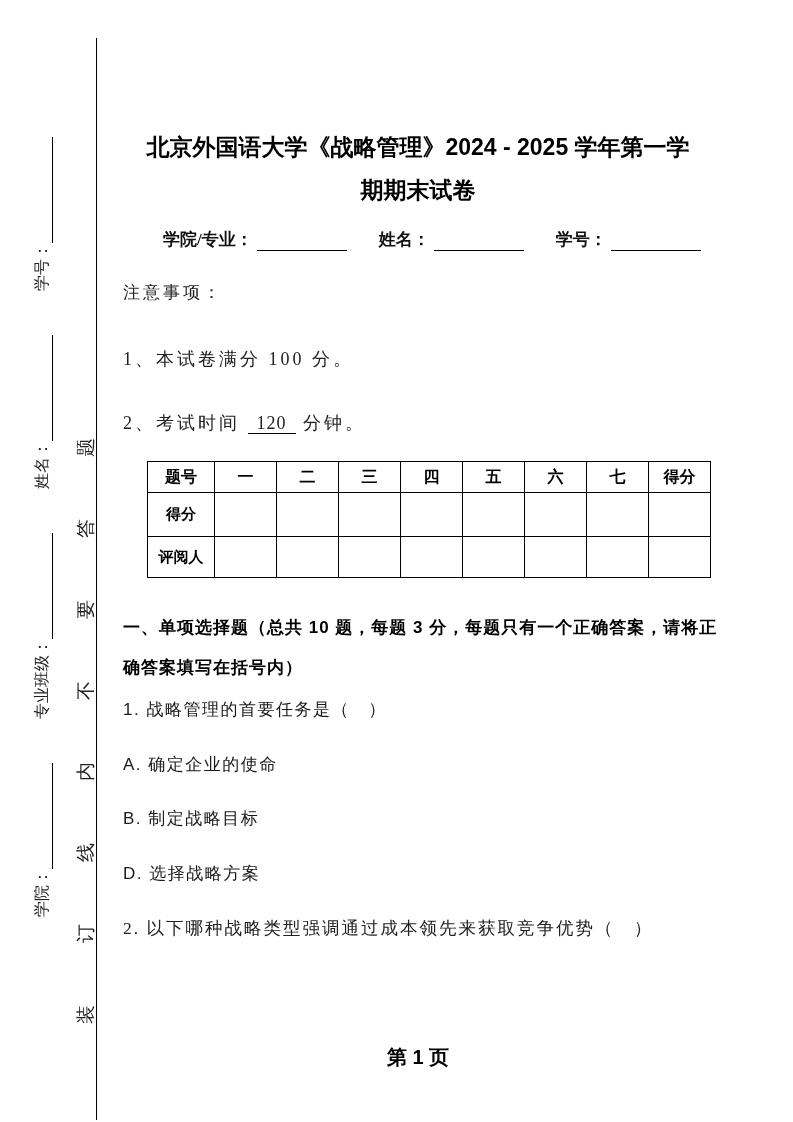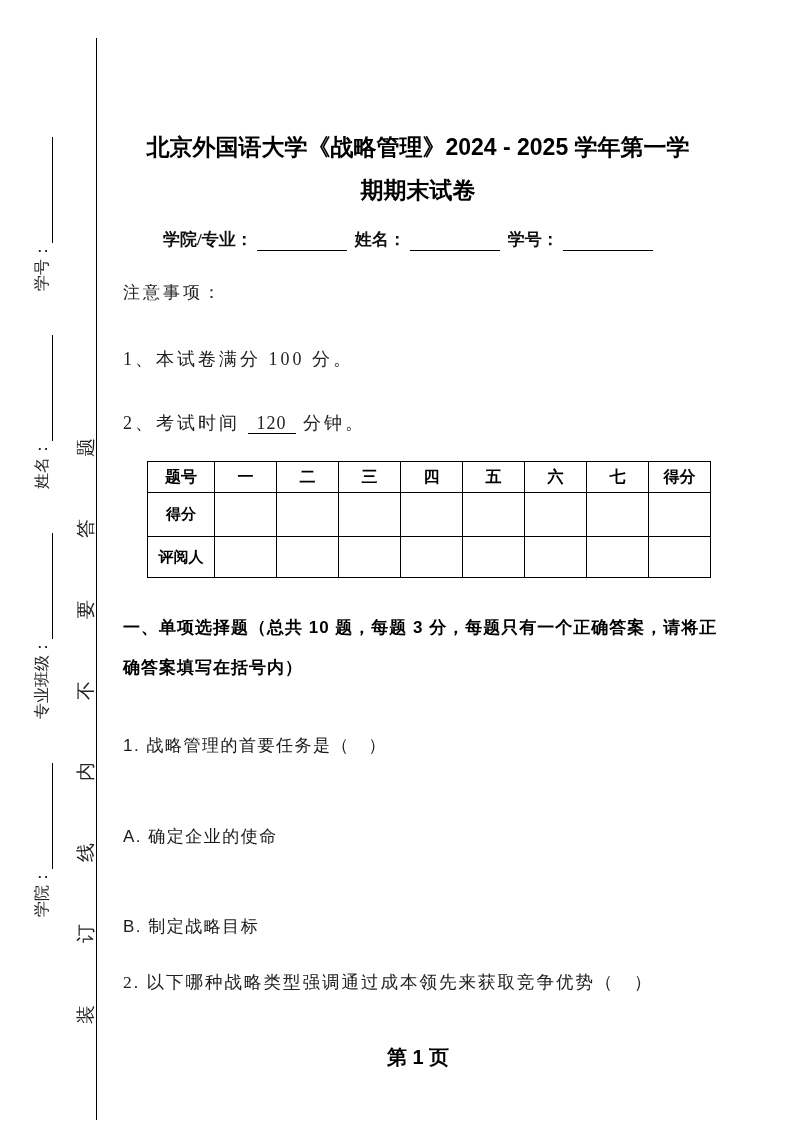--- a/index.html
+++ b/index.html
@@ -34,21 +34,21 @@
   }
 
   
   .title-block {
     position:absolute; left:113px; top:126px; width:610px;
     text-align:center; font-family:"Liberation Sans", sans-serif;
     font-weight:bold; font-size:23px; line-height:43px; color:#000;
   }
   .student-row {
     position:absolute; left:163px; top:228px;
-    display:flex; align-items:flex-end; gap:8px;
+    display:flex; align-items:flex-end; gap:32px;
     font-family:Liberation Serif, serif; font-weight:bold; font-size:17px;
     white-space:nowrap;
   }
   .student-field { display:flex; align-items:flex-end; }
   .student-blank {
     display:inline-block; width:90px; height:20px;
     border-bottom:1.6px solid #000; margin-left:4px;
   }
 
   .notice-heading {
@@ -83,21 +83,21 @@
   .section-heading {
     position:absolute; left:123px; top:608px; width:604px;
     font-family:"Liberation Sans", sans-serif; font-weight:bold;
     font-size:17px; line-height:40px; letter-spacing:1px; color:#000;
   }
 
   .questions { position:absolute; left:123px; top:698px; width:610px; }
   .q-line { height:54.5px; display:flex; align-items:flex-start; }
   .q-gothic {
     font-family:"Liberation Sans", sans-serif; font-weight:500;
-    font-size:17px; letter-spacing:1.5px; color:#1a1a1a;margin-top:36px;
+    font-size:17px; letter-spacing:1.5px; color:#1a1a1a;
   }
   .q-serif {
     font-family:"Liberation Serif", serif; font-weight:400;
     font-size:17.5px; letter-spacing:2px; color:#222;
   }
 
   .page-footer {
     position:absolute; left:113px; top:1044px; width:610px;
     text-align:center; font-family:"Liberation Sans", sans-serif;
     font-weight:bold; font-size:20px; color:#000;
@@ -196,18 +196,19 @@
     </tr>
   </tbody>
     </table>
 
   <div class="section-heading">一、单项选择题（总共 10 题，每题 3 分，每题只有一个正确答案，请将正确答案填写在括号内）</div>
 
   <div class="questions">
     <div class="q-line q-gothic">1. 战略管理的首要任务是（　）</div>
     <div class="q-line q-gothic">A. 确定企业的使命</div>
     <div class="q-line q-gothic">B. 制定战略目标</div>
+    <div class="q-line q-gothic">D. 选择战略方案</div>
     <div class="q-line q-serif">2. 以下哪种战略类型强调通过成本领先来获取竞争优势（　）</div>
   </div>
 
   <div class="page-footer">第 1 页</div>
 
 </div>
 
 </body></html>

